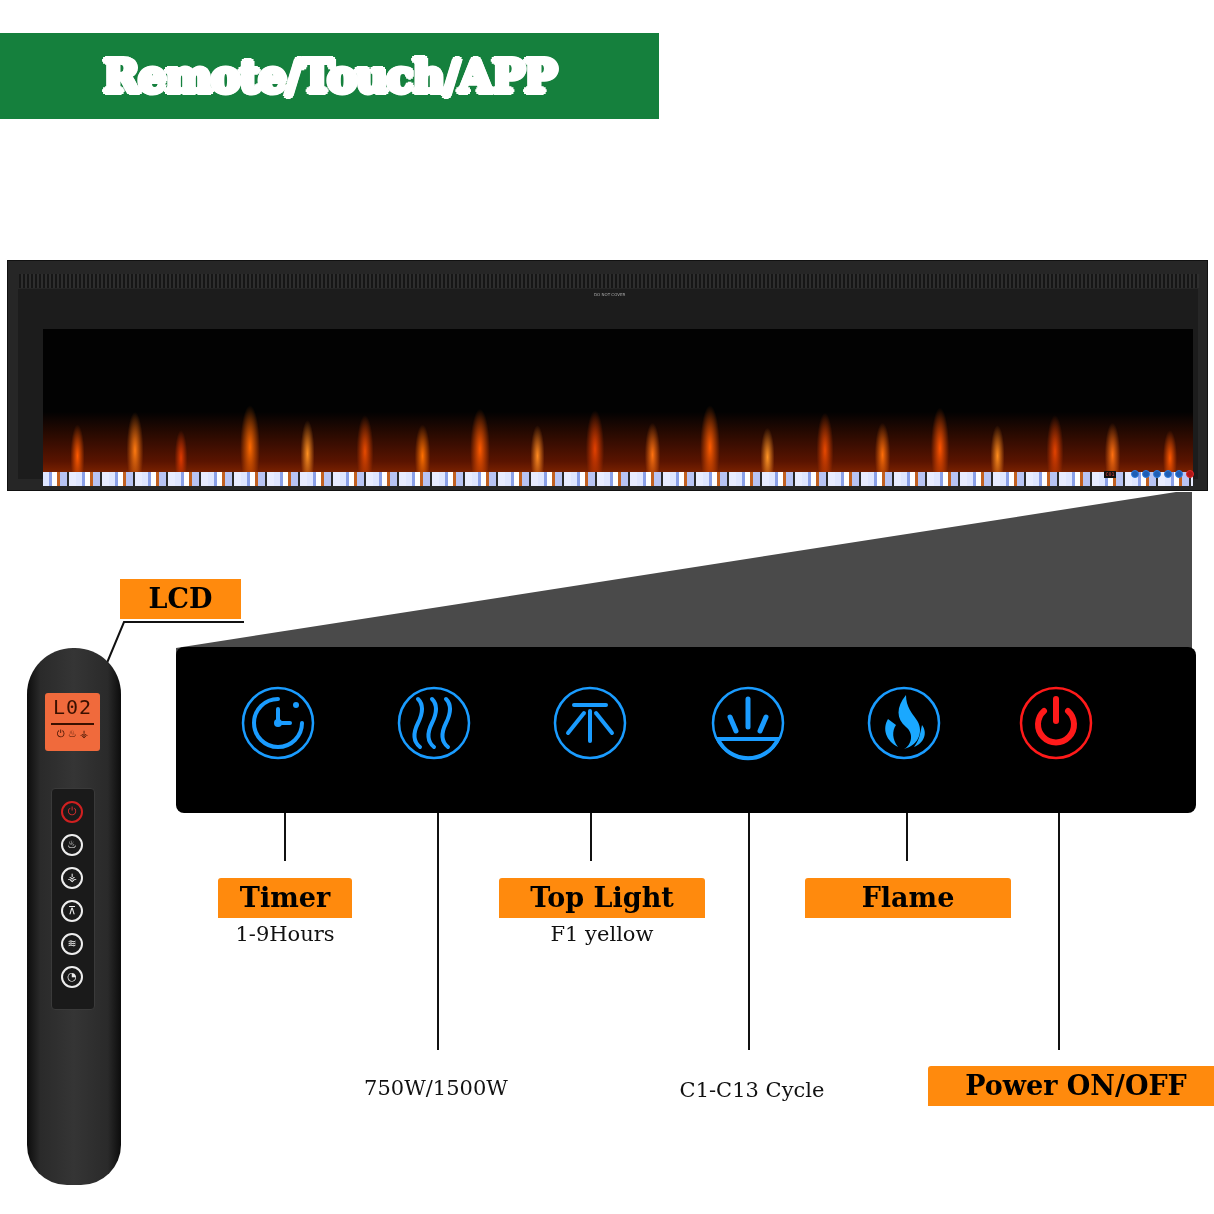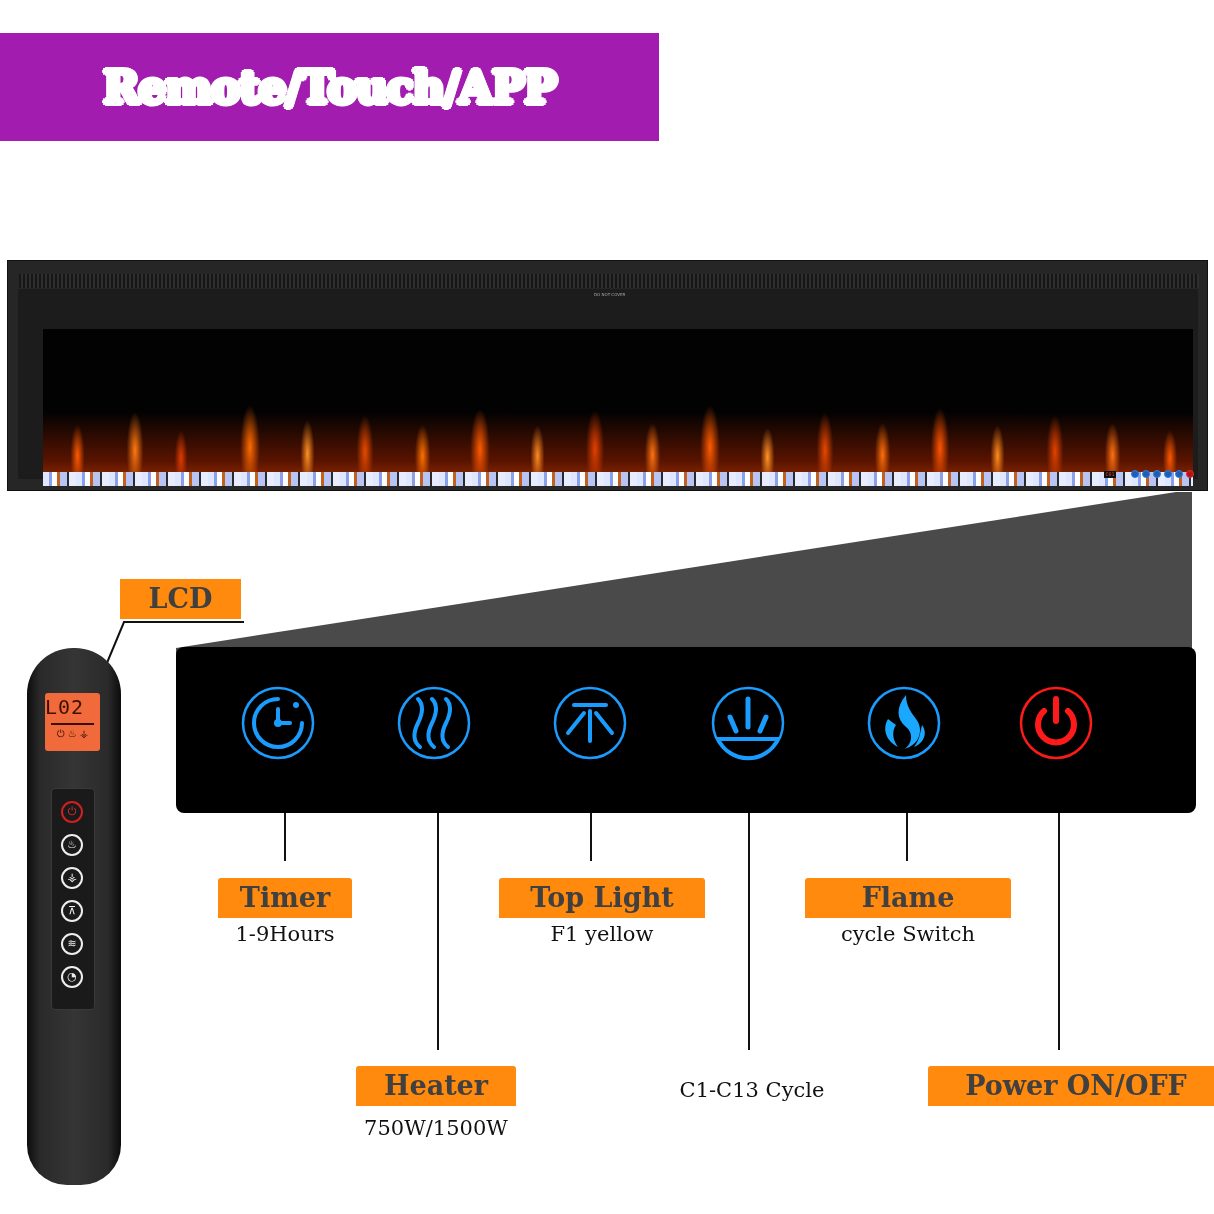--- a/index.html
+++ b/index.html
@@ -1,19 +1,19 @@
 <!DOCTYPE html>
 <html><head>
 <meta charset="utf-8">
 <style>
   html,body{margin:0;padding:0;background:#fff;}
   body{width:1214px;height:1214px;position:relative;overflow:hidden;font-family:"DejaVu Serif","Liberation Serif",serif;}
   .abs{position:absolute;}
   
-  .title-banner{left:0;top:33px;width:659px;height:108px;background:#a21caf;display:flex;align-items:center;justify-content:center;}
+  .title-banner{left:0;top:33px;width:659px;height:86px;background:#15803d;display:flex;align-items:center;justify-content:center;}
   .title-text{font-family:"DejaVu Serif",serif;font-weight:bold;font-size:44px;color:#fff;letter-spacing:-1px;
     -webkit-text-stroke:2px #ff8a0d;paint-order:stroke fill;
     text-shadow:0 0 0 #fff,2px 2px 0 #fff,-2px -2px 0 #fff,2px -2px 0 #fff,-2px 2px 0 #fff,3px 0 0 #fff,-3px 0 0 #fff,0 3px 0 #fff,0 -3px 0 #fff;
   }
   
   .fireplace{left:7px;top:260px;width:1201px;height:231px;background:#262626;border:1px solid #111;box-sizing:border-box;}
   .fp-vent{left:11px;top:13px;width:1180px;height:14px;background:repeating-linear-gradient(90deg,#161616 0 2px,#2e2e2e 2px 4px);}
   .fp-inner{left:10px;top:28px;width:1180px;height:190px;background:#1c1c1c;}
   .fp-glass{left:25px;top:40px;width:1150px;height:157px;background:#020202;overflow:hidden;}
   .flames{left:0;bottom:8px;width:100%;height:110px;
@@ -50,26 +50,26 @@
   .fp-dot.red{background:#b01818;border-color:#e02828;}
   
   .wedge{left:176px;top:488px;width:1020px;height:170px;}
   
   .panel{left:176px;top:647px;width:1020px;height:166px;background:#000;border-radius:8px;}
   .touch-btn{position:absolute;top:38px;width:76px;height:76px;border-radius:50%;cursor:pointer;}
   .touch-btn svg{width:76px;height:76px;display:block;}
   
   .vline{width:2px;background:#111;}
   
-  .tag{background:#ff8a0d;color:#404040;font-weight:bold;font-size:27px;text-align:center;line-height:40px;height:40px;border-radius:3px 3px 0 0;font-family:"DejaVu Serif",serif;}
+  .tag{background:#ff8a0d;color:#000000;font-weight:bold;font-size:27px;text-align:center;line-height:40px;height:40px;border-radius:3px 3px 0 0;font-family:"DejaVu Serif",serif;}
   .desc{color:#111;font-weight:normal;font-size:21px;text-align:center;line-height:32px;font-family:"DejaVu Serif",serif;}
   
   .remote{left:27px;top:648px;width:94px;height:537px;background:linear-gradient(90deg,#0c0c0c 0,#2a2a2a 14%,#353535 50%,#2a2a2a 86%,#0c0c0c 100%);border-radius:46px 46px 40px 40px;}
   .remote-lcd{left:18px;top:45px;width:55px;height:58px;background:#f06a3c;border-radius:3px;}
-  .lcd-digits{left:0;top:2px;width:55px;text-align:left;font-family:"DejaVu Sans Mono",monospace;font-size:20px;color:#3a1000;letter-spacing:1px;}
+  .lcd-digits{left:0;top:2px;width:55px;text-align:center;font-family:"DejaVu Sans Mono",monospace;font-size:20px;color:#3a1000;letter-spacing:1px;}
   .lcd-rule{left:6px;top:30px;width:43px;height:2px;background:#3a1000;}
   .lcd-icons{left:0;top:35px;width:55px;text-align:center;font-size:10px;color:#3a1000;font-family:"DejaVu Sans",sans-serif;}
   .remote-keypad{left:24px;top:140px;width:42px;height:220px;background:#1a1a1a;border:1px solid #3a3a3a;border-radius:4px;}
   .rbtn{position:absolute;left:9px;width:22px;height:22px;border-radius:50%;border:2px solid #eee;box-sizing:border-box;background:#1a1a1a;color:#eee;font-size:11px;line-height:18px;text-align:center;cursor:pointer;font-family:"DejaVu Sans",sans-serif;}
   .rbtn.power{border-color:#d02020;color:#e03030;}
 </style>
 </head>
 <body>
 
 <div class="abs title-banner">
@@ -176,25 +176,23 @@
   <div class="desc">1-9Hours</div>
 </div>
 
 <div class="abs" style="left:499px;top:878px;width:206px;">
   <div class="tag">Top Light</div>
   <div class="desc">F1 yellow</div>
 </div>
 
 <div class="abs" style="left:805px;top:878px;width:206px;">
   <div class="tag">Flame</div>
-  <div class="desc">cycle Switch</div>
 </div>
 
 <div class="abs" style="left:356px;top:1066px;width:160px;">
-  <div class="tag">Heater</div>
   <div class="desc" style="margin-top:6px;">750W/1500W</div>
 </div>
 
 <div class="abs" style="left:654px;top:1066px;width:196px;">
   <div class="desc" style="margin-top:8px;">C1-C13 Cycle</div>
 </div>
 
 <div class="abs" style="left:928px;top:1066px;width:296px;">
   <div class="tag">Power ON/OFF</div>
 </div>

